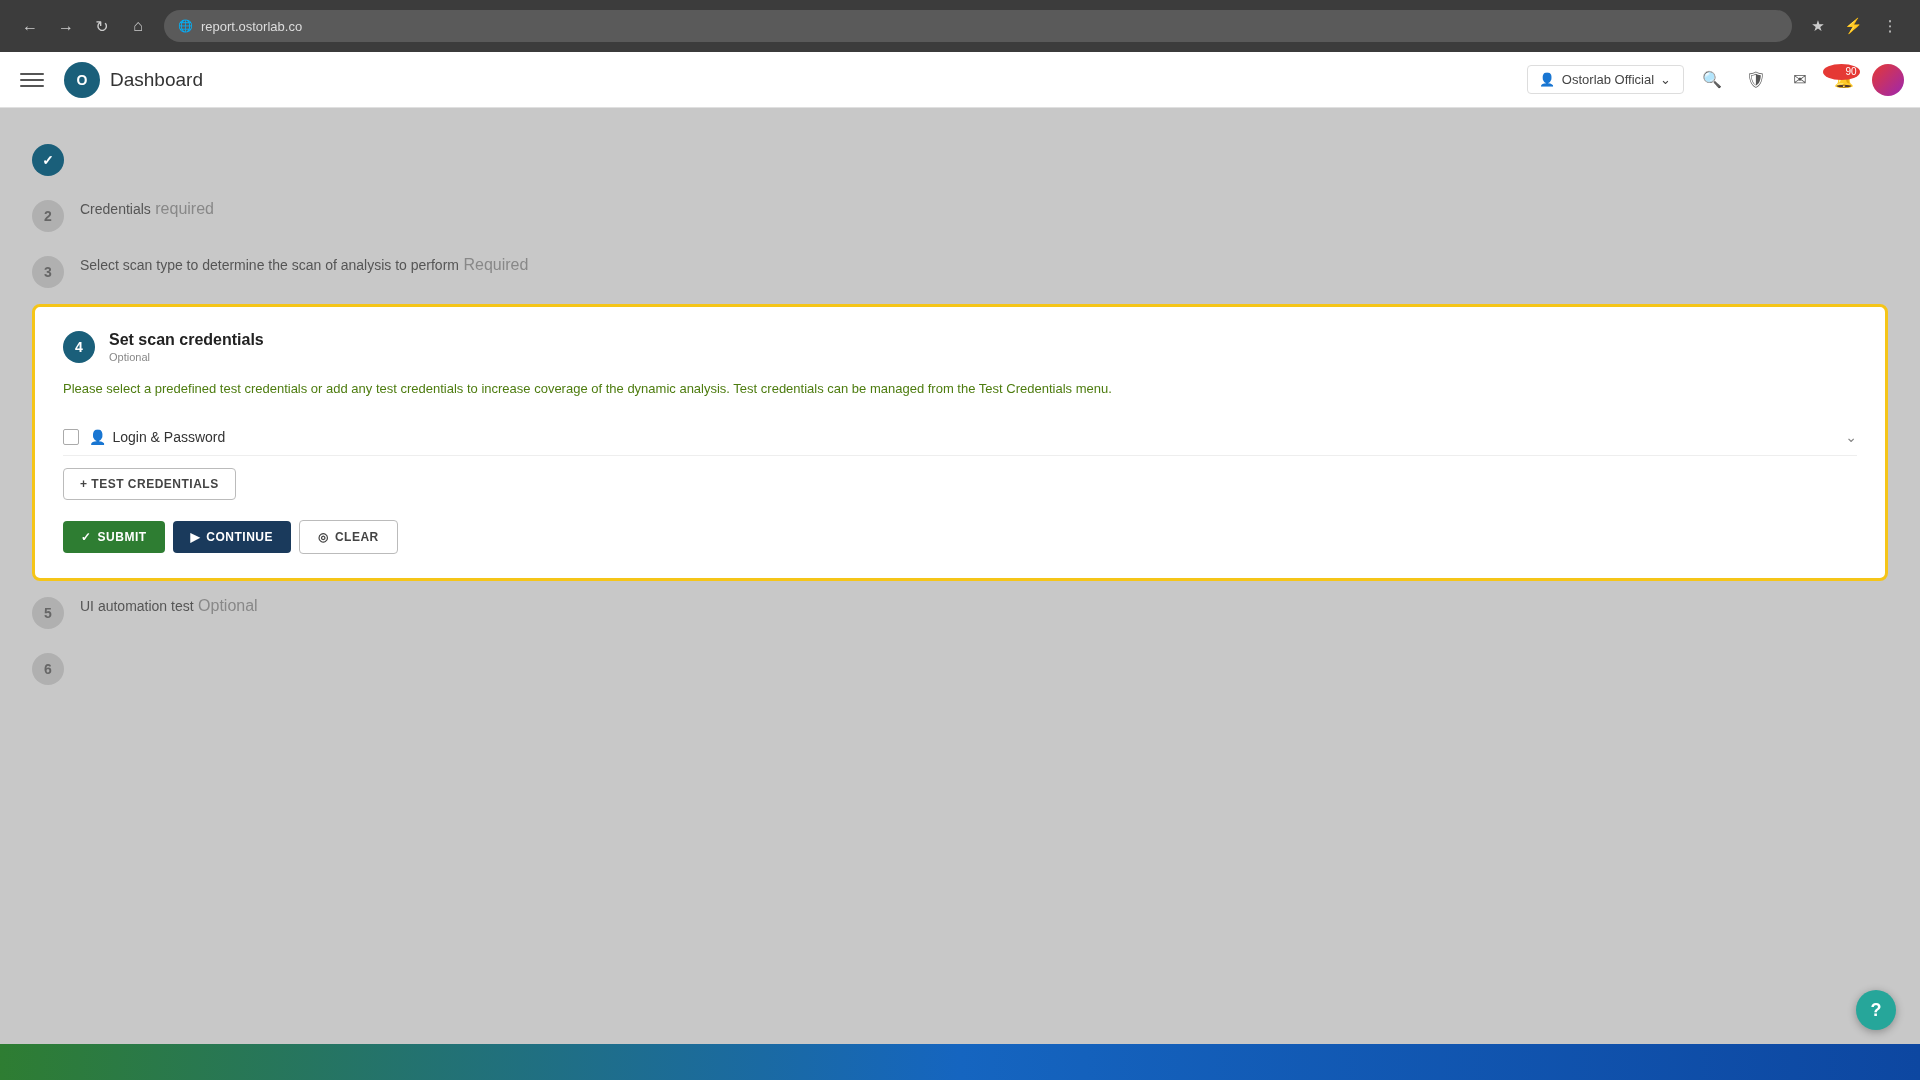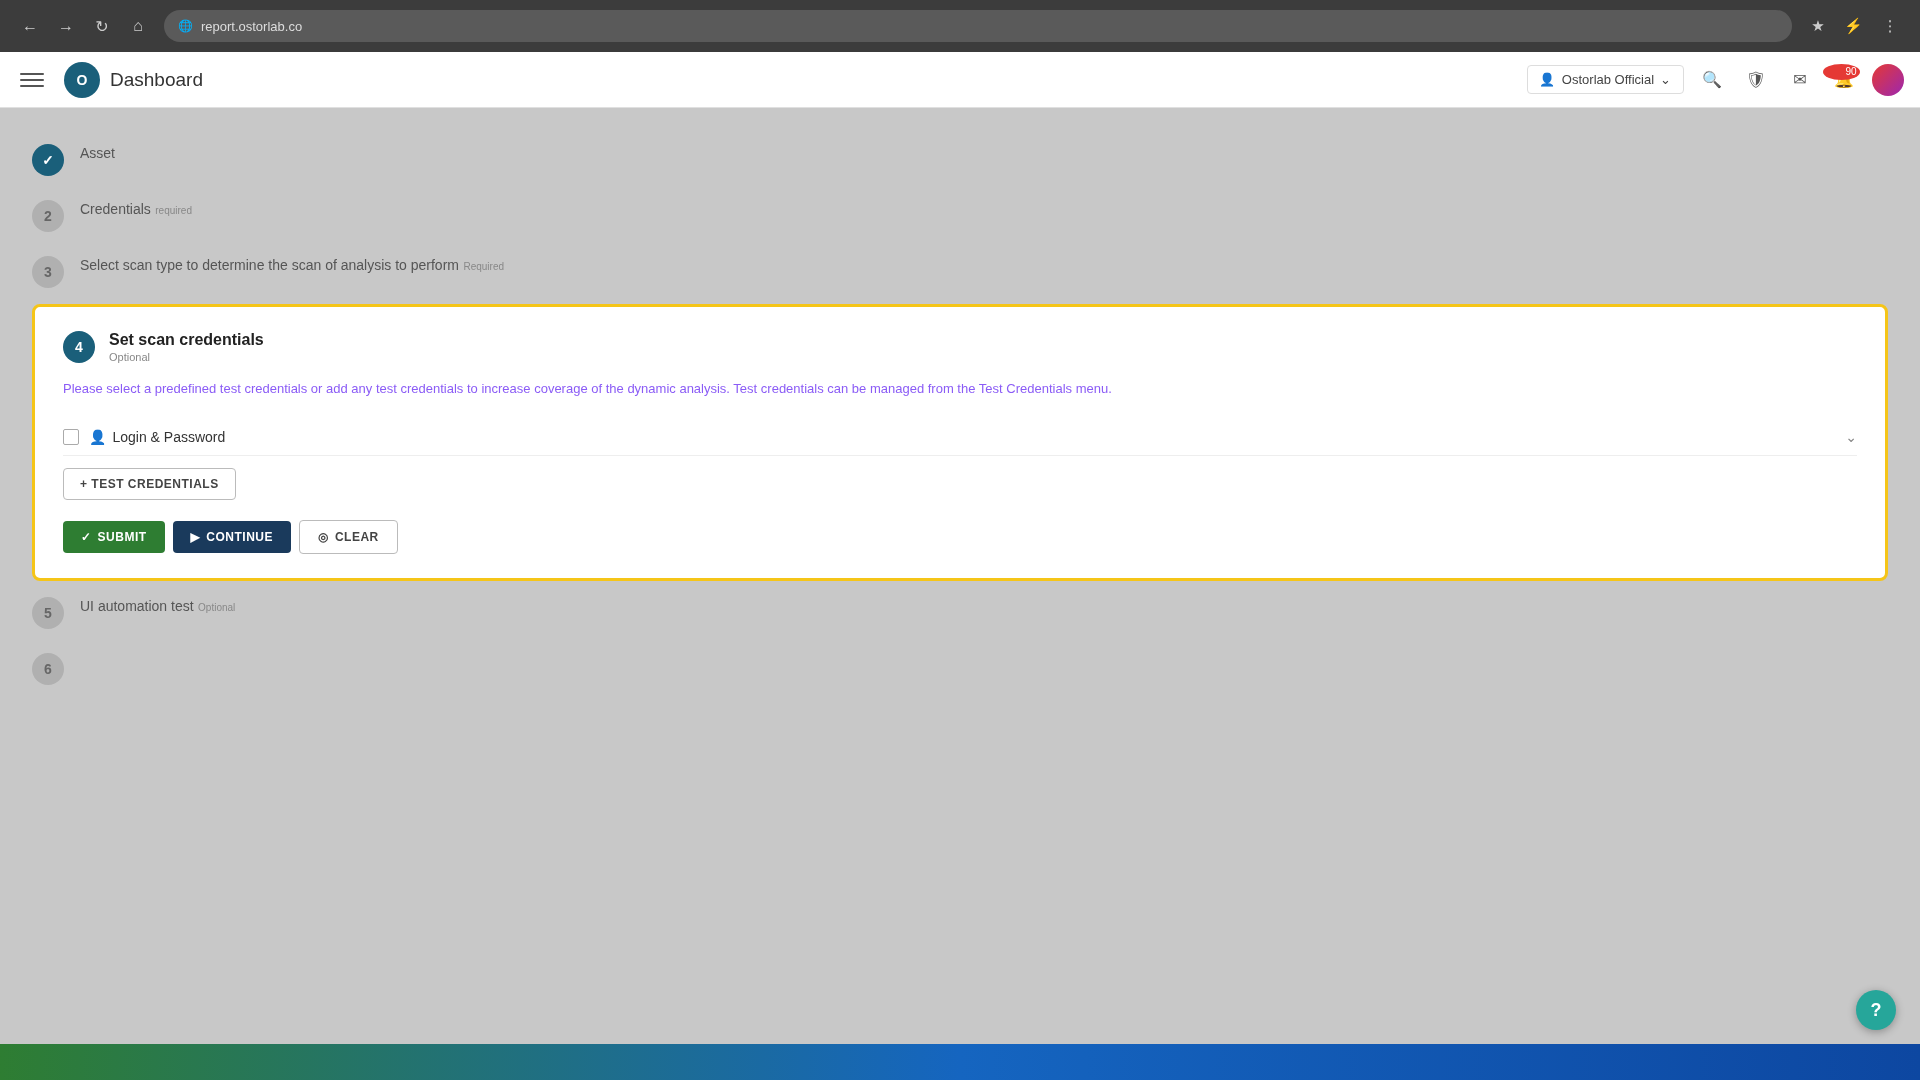--- a/index.html
+++ b/index.html
@@ -224,21 +224,21 @@
 
     .step-content {
       flex: 1;
     }
     .step-label {
       font-size: 14px;
       color: #555;
       font-weight: 400;
     }
     .step-sublabel {
-      font-size: 10px;
+      font-size: 16px;
       color: #888;
     }
 
     
     .active-section {
       background: #fff;
       border: 3px solid #f5c518;
       border-radius: 8px;
       padding: 24px 28px;
       margin: 4px 0;
@@ -259,21 +259,21 @@
     }
     .section-optional {
       font-size: 11px;
       color: #888;
       display: block;
       margin-top: 2px;
     }
 
     .section-description {
       font-size: 13px;
-      color: #8b5cf6;
+      color: #4d7c0f;
       line-height: 1.5;
       margin-bottom: 20px;
     }
 
     .credential-row {
       display: flex;
       align-items: center;
       gap: 10px;
       padding: 10px 0;
       border-bottom: 1px solid #eee;
@@ -447,23 +447,20 @@
     </button>
     <div class="avatar"></div>
   </div>
 </div>
 
 <div class="main-content">
   <div class="steps-container">
 
     <div class="step-item">
       <div class="step-number completed">✓</div>
-      <div class="step-content">
-        <span class="step-label">Asset</span>
-      </div>
     </div>
 
     <div class="step-item">
       <div class="step-number inactive">2</div>
       <div class="step-content">
         <span class="step-label">Credentials</span>
         <span class="step-sublabel">required</span>
       </div>
     </div>
 

